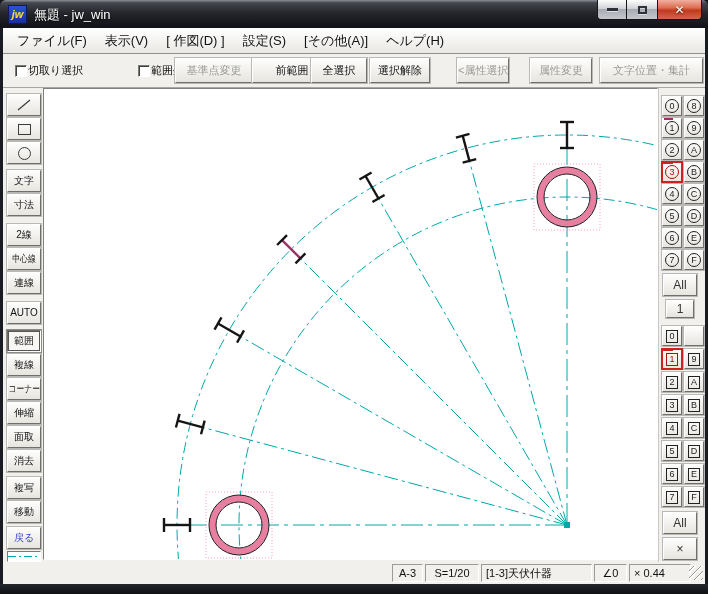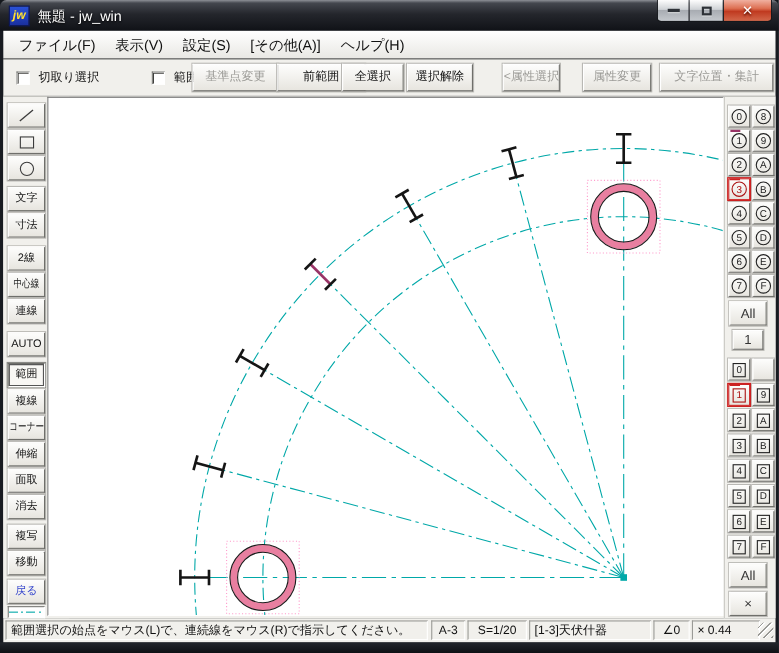--- a/index.html
+++ b/index.html
@@ -24,21 +24,21 @@
   .glyph-close { color:#fff; font-size:12px; font-weight:bold; text-shadow:0 1px 2px #5a0f00; line-height:1; }
 
   
   #menubar { position:absolute; left:3px; top:28px; width:702px; height:26px;
     background:linear-gradient(#ffffff,#e9e8e4); border-bottom:1px solid #8e8e8a; display:flex; align-items:center; }
   .menu-item { font-size:13px; color:#111; padding:0 9px; height:100%; display:flex; align-items:center; white-space:nowrap; }
   .menu-item:first-child { margin-left:5px; }
 
   
   #toolbar { position:absolute; left:3px; top:54px; width:702px; height:34px; background:#f1f0ec; border-bottom:1px solid #a7a7a2; }
-  .cbgroup { position:absolute; top:9px; display:flex; align-items:center; gap:8px; }
+  .cbgroup { position:absolute; top:9px; display:flex; align-items:center; gap:1px; }
   .cbox { width:12px; height:12px; background:#fff; border:1px solid; border-color:#7a7a76 #fff #fff #7a7a76; box-shadow:inset 1px 1px 0 #40403e; }
   .cblabel { font-size:11px; color:#111; white-space:nowrap; }
   .tbtn { position:absolute; top:4px; height:25px; font-size:11px; color:#111; text-align:center; line-height:23px;
     background:linear-gradient(#fdfdfc,#e7e5df); border:1px solid; border-color:#fff #6f6f6b #6f6f6b #fff; box-shadow:0 0 0 1px #b9b8b4; white-space:nowrap; overflow:hidden; }
   .tbtn.disabled { color:#9b9a96; }
 
   
   #main { position:absolute; left:3px; top:88px; width:702px; height:474px; background:#f1f0ec; }
 
   
@@ -99,20 +99,21 @@
         </div>
       <div class="wbtn close">
           <span class="glyph-close">✕</span>
         </div>
     </div>
   </div>
 
   <div id="menubar">
     <div class="menu-item">ファイル(F)</div>
     <div class="menu-item">表示(V)</div>
+    <div class="menu-item">[ 作図(D) ]</div>
     <div class="menu-item">設定(S)</div>
     <div class="menu-item">[その他(A)]</div>
     <div class="menu-item">ヘルプ(H)</div>
   </div>
 
   <div id="toolbar">
     <div class="cbgroup" style="left:12px">
       <span class="cbox"></span>
       <span class="cblabel">切取り選択</span>
     </div>
@@ -319,21 +320,20 @@
         </div>
       <div class="lbtn" style="left:25px;top:399px">
           <span class="snum">F</span>
         </div>
       <div class="wide-btn" style="top:424px;height:22px;line-height:20px">All</div>
       <div class="wide-btn" style="top:450px;height:22px;line-height:20px">×</div>
     </div>
   </div>
 
   <div id="statusbar">
-    <div class="seg" style="left:2px;width:384px">範囲選択の始点をマウス(L)で、連続線をマウス(R)で指示してください。</div>
     <div class="seg" style="left:389px;width:31px;text-align:center">A-3</div>
     <div class="seg" style="left:422px;width:54px;text-align:center">S=1/20</div>
     <div class="seg" style="left:478px;width:111px">[1-3]天伏什器</div>
     <div class="seg" style="left:591px;width:33px;text-align:center">∠0</div>
     <div class="seg" style="left:626px;width:62px">× 0.44</div>
     <div id="grip"></div>
   </div>
 
   <div id="bottom-border"></div>
 </div>

